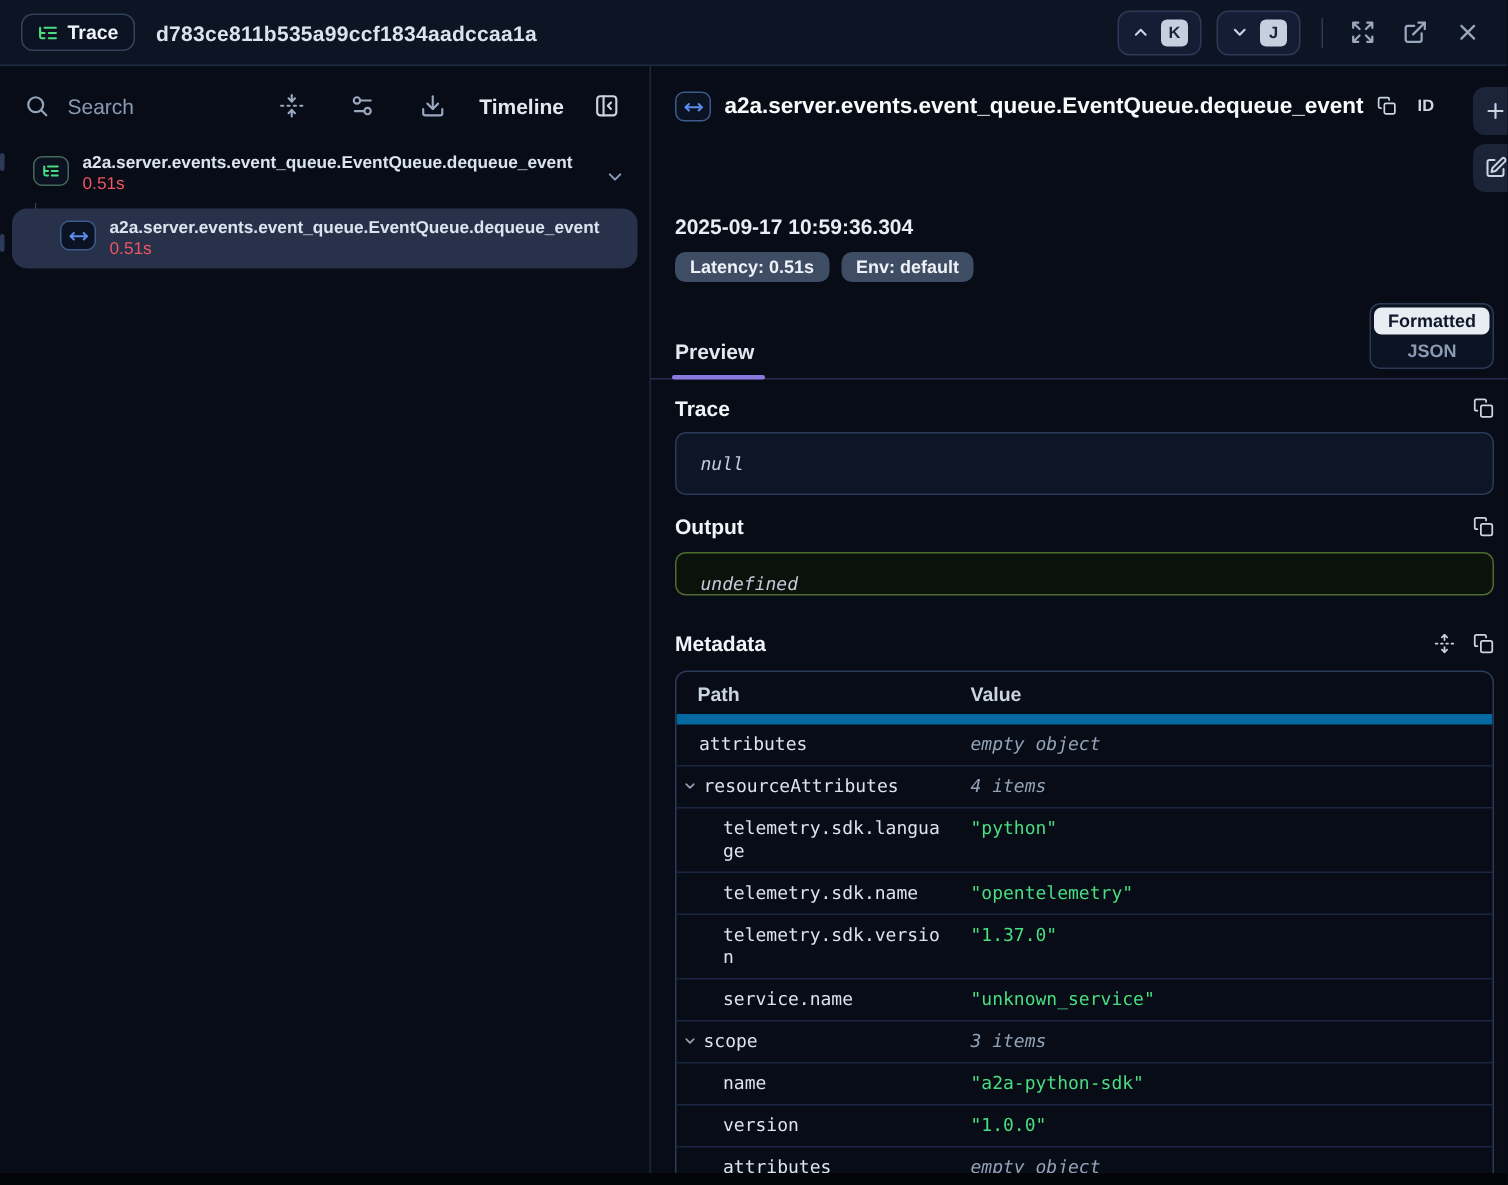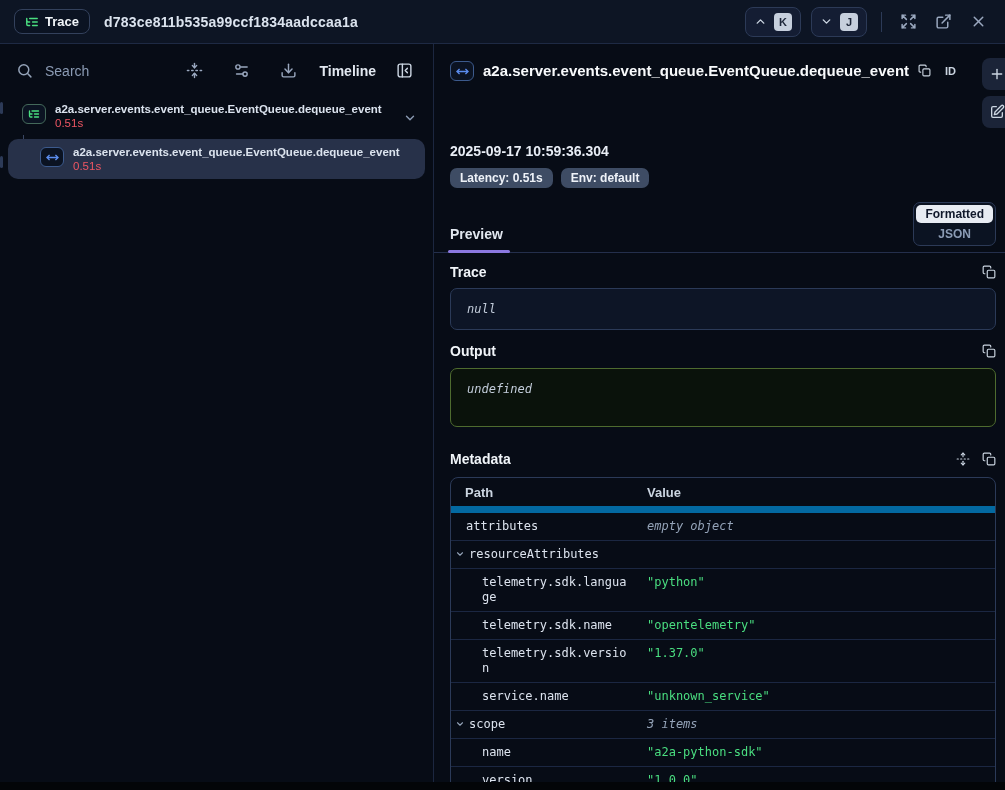--- a/index.html
+++ b/index.html
@@ -115,21 +115,21 @@
   .fmt-chip.inactive { color:#8b9bb4; }
 
   .section-head { margin-top:11px; display:flex; align-items:center; justify-content:space-between; }
   .section-title { font-size:14px; font-weight:700; color:#f1f5f9; }
   .head-icons { display:flex; align-items:center; gap:12px; color:#cbd5e1; }
   .code-box {
     margin-top:8px; border-radius:7px; padding:13px 16px;
     font-size:12px; font-style:italic; color:#c3cddb;
   }
   .code-box.input-box { background:#0d1526; border:1px solid #2b3a58; height:42px; }
-  .code-box.output-box { background:#0a120b; border:1px solid #4e6b2f; height:59px; margin-top:9px; }
+  .code-box.output-box { background:#0a120b; border:1px solid #4e6b2f; height:29px; margin-top:9px; }
 
   .meta-section { margin-top:24px; }
   .meta-table { margin-top:10px; border:1px solid #2b3a58; border-radius:8px; overflow:hidden; }
   .t-row { display:grid; grid-template-columns:182px 1fr; border-bottom:1px solid #1b2742; }
   .t-row:last-child { border-bottom:none; }
   .t-row.header { border-bottom:7px solid #0369a1; }
   .th { font-size:13px; font-weight:700; color:#cbd5e1; padding:7px 14px 6px 14px; }
   .td-key {
     font-family:"DejaVu Sans Mono", monospace; font-size:12px; color:#dce3ee;
     padding:6px 6px 6px 14px; word-break:break-all; line-height:15px;
@@ -438,20 +438,21 @@
 
         <div class="t-row">
           <div class="td-key group">
             <span class="row-chevron">
               <svg width="10" height="10" viewBox="0 0 24 24" fill="none" stroke="currentColor" stroke-width="2.6" stroke-linecap="round" stroke-linejoin="round">
                   <path d="m6 9 6 6 6-6"></path>
                 </svg>
             </span>
             <span>resourceAttributes</span>
           </div>
+          <div class="td-val meta">4 items</div>
         </div>
 
         <div class="t-row">
           <div class="td-key lvl2">telemetry.sdk.language</div>
           <div class="td-val string">"python"</div>
         </div>
 
         <div class="t-row">
           <div class="td-key lvl2">telemetry.sdk.name</div>
           <div class="td-val string">"opentelemetry"</div>

